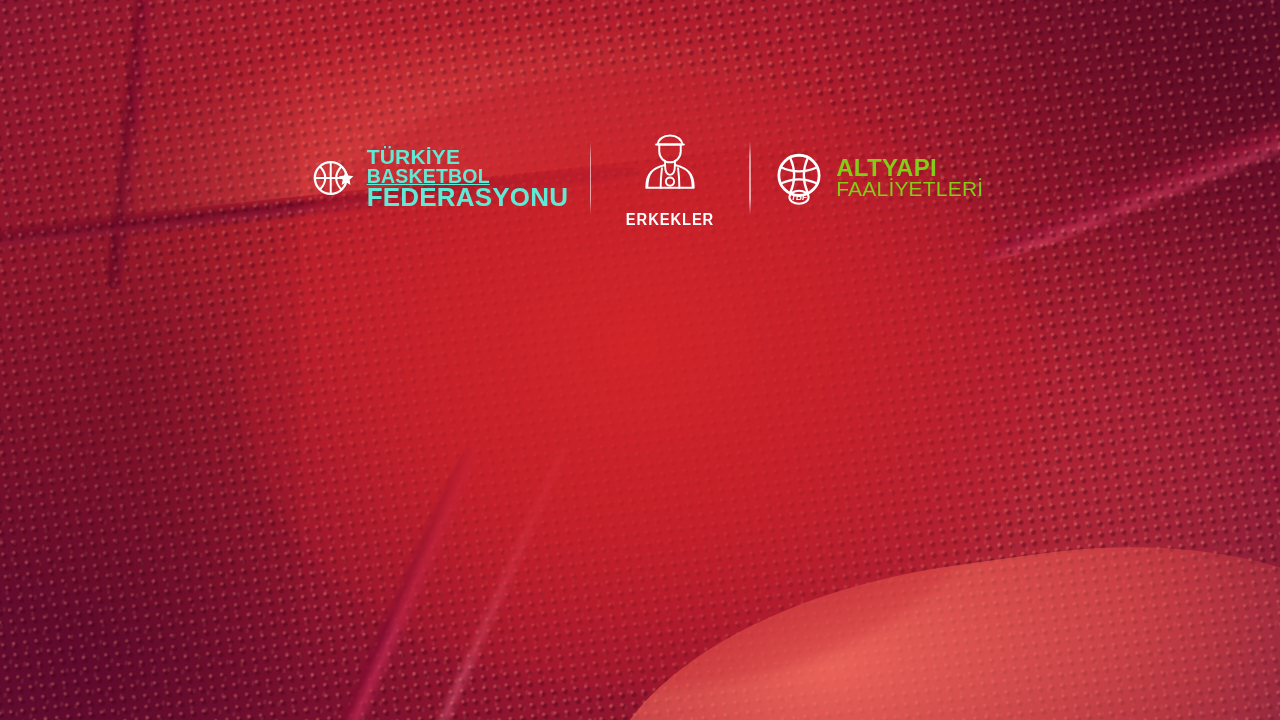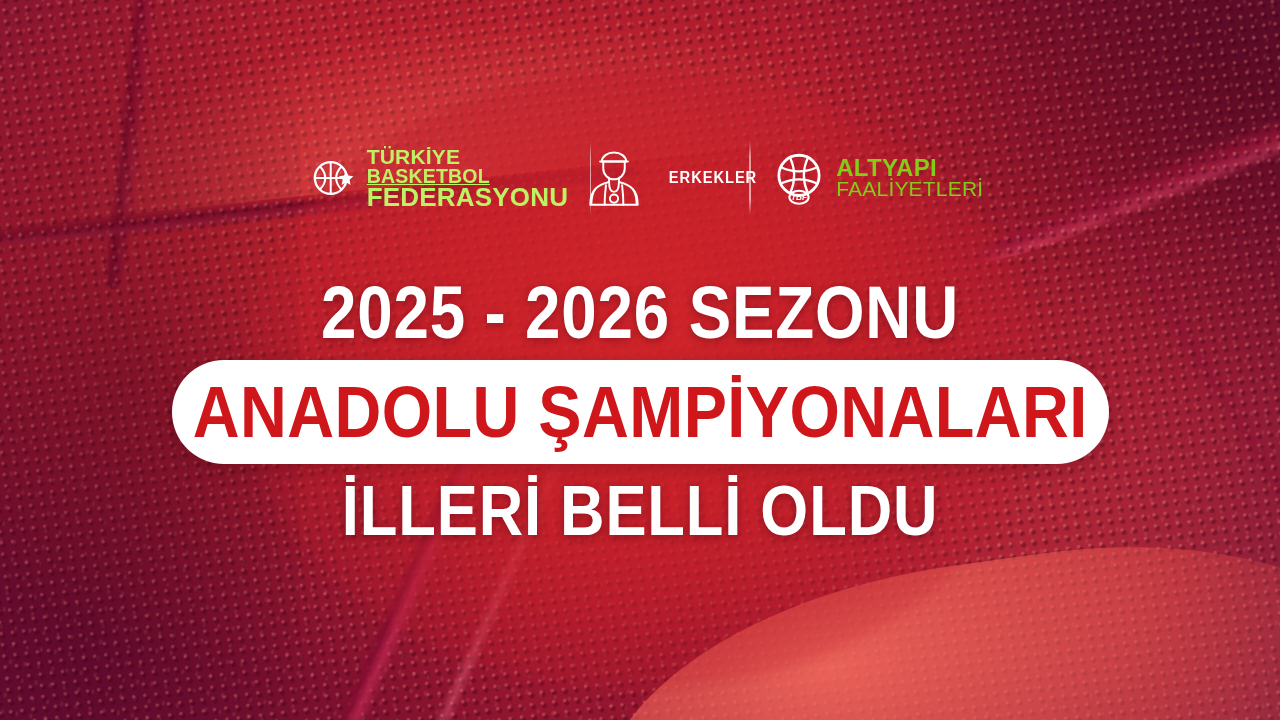--- a/index.html
+++ b/index.html
@@ -87,33 +87,33 @@
   
   .header{
     position:absolute; left:0; top:126px; width:1280px; height:104px;
     display:flex; align-items:center; justify-content:center; gap:0;
   }
   .hgroup{ display:flex; align-items:center; justify-content:center; height:100%; }
 
   
   .tbf{ display:flex; align-items:center; gap:10px; padding:0 22px; }
   .tbf-mark{ width:58px; height:58px; flex:0 0 58px; }
-  .tbf-text{ color:#bef264; line-height:0.93; }
+  .tbf-text{ color:#5eead4; line-height:0.93; }
   .tbf-text div{ font-weight:800; letter-spacing:.2px; white-space:nowrap; }
   .tbf-l1{ font-size:21px; }
   .tbf-l2{ font-size:19.5px;text-decoration:underline; }
   .tbf-l3{ font-size:26px; }
 
   .divider{
     width:1px; height:74px; align-self:center; flex:0 0 1px;
     background:linear-gradient(180deg, rgba(255,255,255,0) 0%, rgba(255,255,255,.55) 22%, rgba(255,255,255,.60) 78%, rgba(255,255,255,0) 100%);
   }
 
   .cat{
-    width:158px; display:flex; align-items:center; justify-content:center; gap:16px;
+    width:158px; display:flex; flex-direction:column; align-items:center; justify-content:center; gap:16px;
   }
   .cat svg{ display:block; }
   .cat-label{
     color:#fff; font-size:16px; font-weight:800; letter-spacing:1.0px;
     transform:scaleX(0.92); transform-origin:center;
   }
 
   
   .alt{ display:flex; align-items:center; gap:9px; padding:0 20px; }
   .alt-mark{ width:56px; height:56px; flex:0 0 56px; position:relative;font-style:italic; }
@@ -245,21 +245,14 @@
         </span>
         <span class="alt-text">
           <div class="alt-l1">ALTYAPI</div>
           <div class="alt-l2">FAALİYETLERİ</div>
         </span>
       </div>
 
     </div>
   </div>
 
-  <div class="title-wrap">
-    <div class="line1">2025 - 2026 SEZONU</div>
-    <div class="pill">
-      <div class="line2">ANADOLU ŞAMPİYONALARI</div>
-    </div>
-    <div class="line3">İLLERİ BELLİ OLDU</div>
-  </div>
 
 </div>
 
 </body></html>

